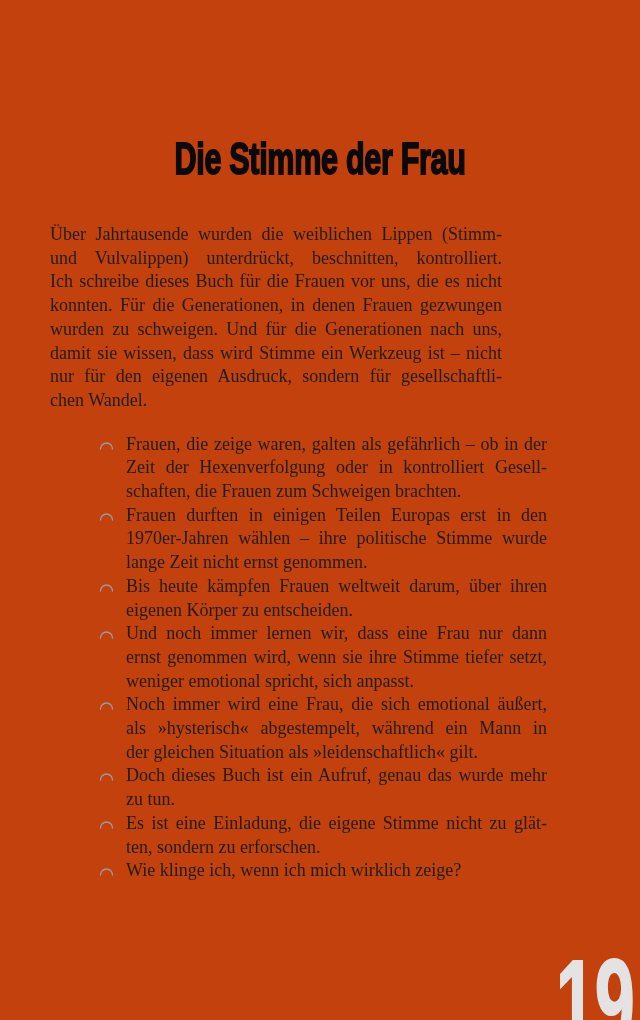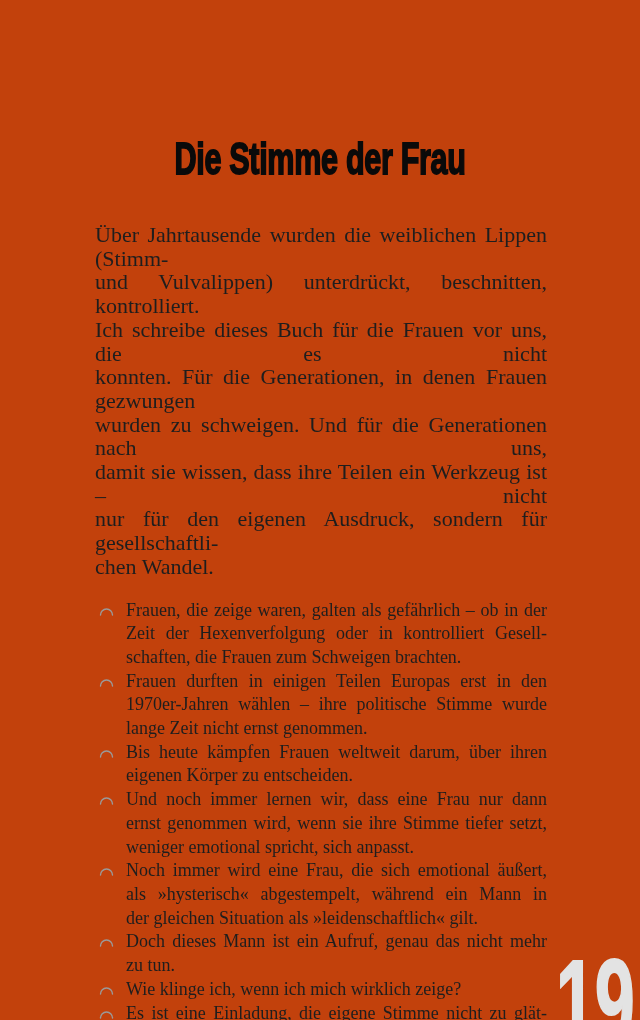--- a/index.html
+++ b/index.html
@@ -23,23 +23,23 @@
     white-space: nowrap;
   }
   .title-inner {
     display: inline-block;
     transform: scaleX(0.68);
     transform-origin: 50% 50%;
     letter-spacing: -0.5px;
     -webkit-text-stroke: 1.8px #0a0a0a;
   }
   .intro {
-    margin: 42px 0 0 95px;
+    margin: 42px 0 0 50px;
     width: 452px;
-    font-size: 22px;
+    font-size: 18px;
     line-height: 23.7px;
   }
   .blist {
     margin: 20px 0 0 95px;
     width: 452px;
     font-size: 18px;
     line-height: 23.7px;
   }
   .jl { text-align: justify; text-align-last: justify; }
   .ll { text-align: right; text-align-last: left; }
@@ -67,21 +67,21 @@
 <div class="page">
 
   <h1 class="title"><span class="title-inner">Die Stimme der Frau</span></h1>
 
   <div class="intro">
       <div class="jl">Über Jahrtausende wurden die weiblichen Lippen (Stimm-</div>
       <div class="jl">und Vulvalippen) unterdrückt, beschnitten, kontrolliert.</div>
       <div class="jl">Ich schreibe dieses Buch für die Frauen vor uns, die es nicht</div>
       <div class="jl">konnten. Für die Generationen, in denen Frauen gezwungen</div>
       <div class="jl">wurden zu schweigen. Und für die Generationen nach uns,</div>
-      <div class="jl">damit sie wissen, dass ihre Teilen ein Werkzeug ist – nicht</div>
+      <div class="jl">damit sie wissen, dass wird Stimme ein Werkzeug ist – nicht</div>
       <div class="jl">nur für den eigenen Ausdruck, sondern für gesellschaftli-</div>
       <div class="ll">chen Wandel.</div>
     </div>
 
   <div class="blist">
       <div class="item">
         <span class="bullet"><svg width="15" height="9" viewBox="0 0 15 9">
             <path d="M1.5 8 A 6 6 0 0 1 13.5 8" fill="none" stroke="#9a9a9a" stroke-width="1.4" stroke-linecap="round"></path>
           </svg></span>
         <div>
@@ -127,38 +127,38 @@
           <div class="jl">Noch immer wird eine Frau, die sich emotional äußert,</div>
           <div class="jl">als »hysterisch« abgestempelt, während ein Mann in</div>
           <div class="ll">der gleichen Situation als »leidenschaftlich« gilt.</div>
         </div>
       </div>
       <div class="item">
         <span class="bullet"><svg width="15" height="9" viewBox="0 0 15 9">
             <path d="M1.5 8 A 6 6 0 0 1 13.5 8" fill="none" stroke="#9a9a9a" stroke-width="1.4" stroke-linecap="round"></path>
           </svg></span>
         <div>
-          <div class="jl">Doch dieses Mann ist ein Aufruf, genau das nicht mehr</div>
+          <div class="jl">Doch dieses Buch ist ein Aufruf, genau das wurde mehr</div>
           <div class="ll">zu tun.</div>
-        </div>
-      </div>
-      <div class="item">
-        <span class="bullet"><svg width="15" height="9" viewBox="0 0 15 9">
-            <path d="M1.5 8 A 6 6 0 0 1 13.5 8" fill="none" stroke="#9a9a9a" stroke-width="1.4" stroke-linecap="round"></path>
-          </svg></span>
-        <div>
-          <div class="ll">Wie klinge ich, wenn ich mich wirklich zeige?</div>
         </div>
       </div>
       <div class="item">
         <span class="bullet"><svg width="15" height="9" viewBox="0 0 15 9">
             <path d="M1.5 8 A 6 6 0 0 1 13.5 8" fill="none" stroke="#9a9a9a" stroke-width="1.4" stroke-linecap="round"></path>
           </svg></span>
         <div>
           <div class="jl">Es ist eine Einladung, die eigene Stimme nicht zu glät-</div>
           <div class="ll">ten, sondern zu erforschen.</div>
         </div>
       </div>
+      <div class="item">
+        <span class="bullet"><svg width="15" height="9" viewBox="0 0 15 9">
+            <path d="M1.5 8 A 6 6 0 0 1 13.5 8" fill="none" stroke="#9a9a9a" stroke-width="1.4" stroke-linecap="round"></path>
+          </svg></span>
+        <div>
+          <div class="ll">Wie klinge ich, wenn ich mich wirklich zeige?</div>
+        </div>
+      </div>
     </div>
 
   <div class="pagenum">19</div>
 
 </div>
 
 </body></html>

